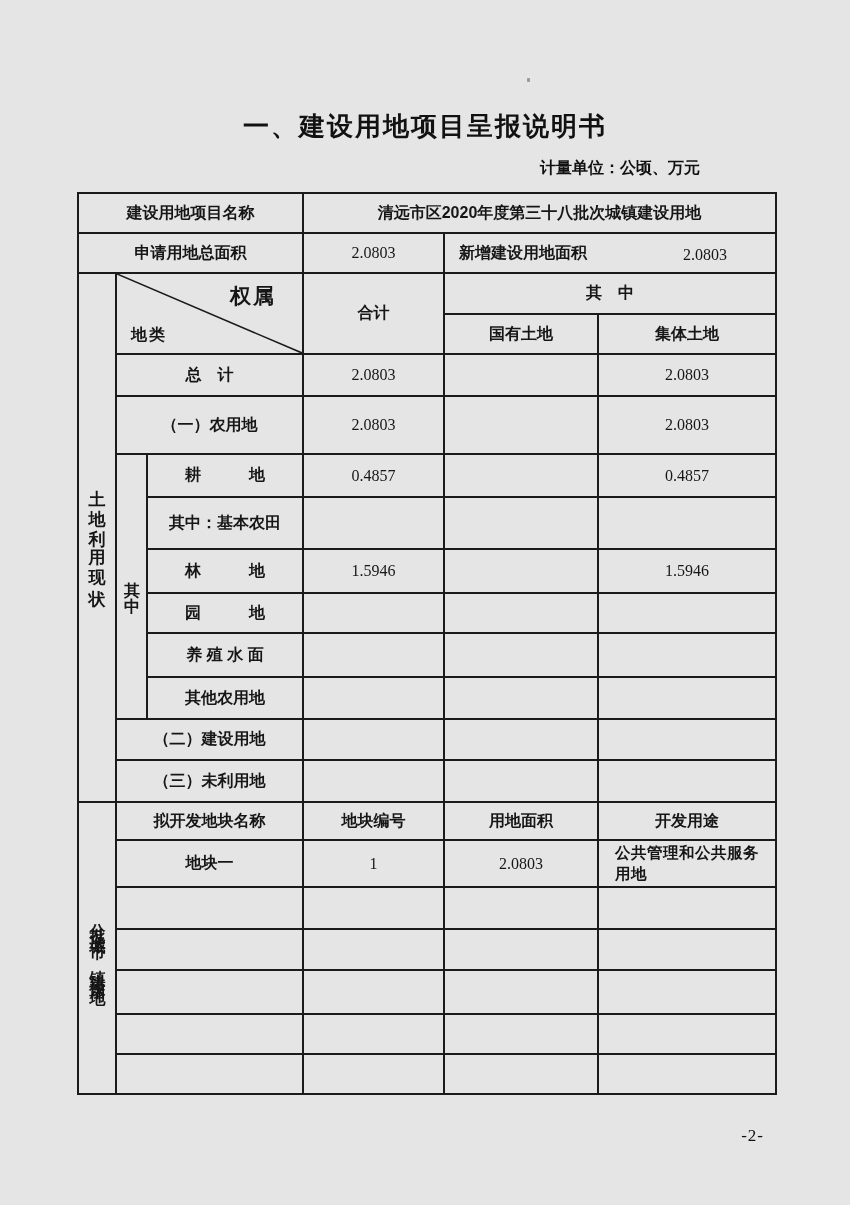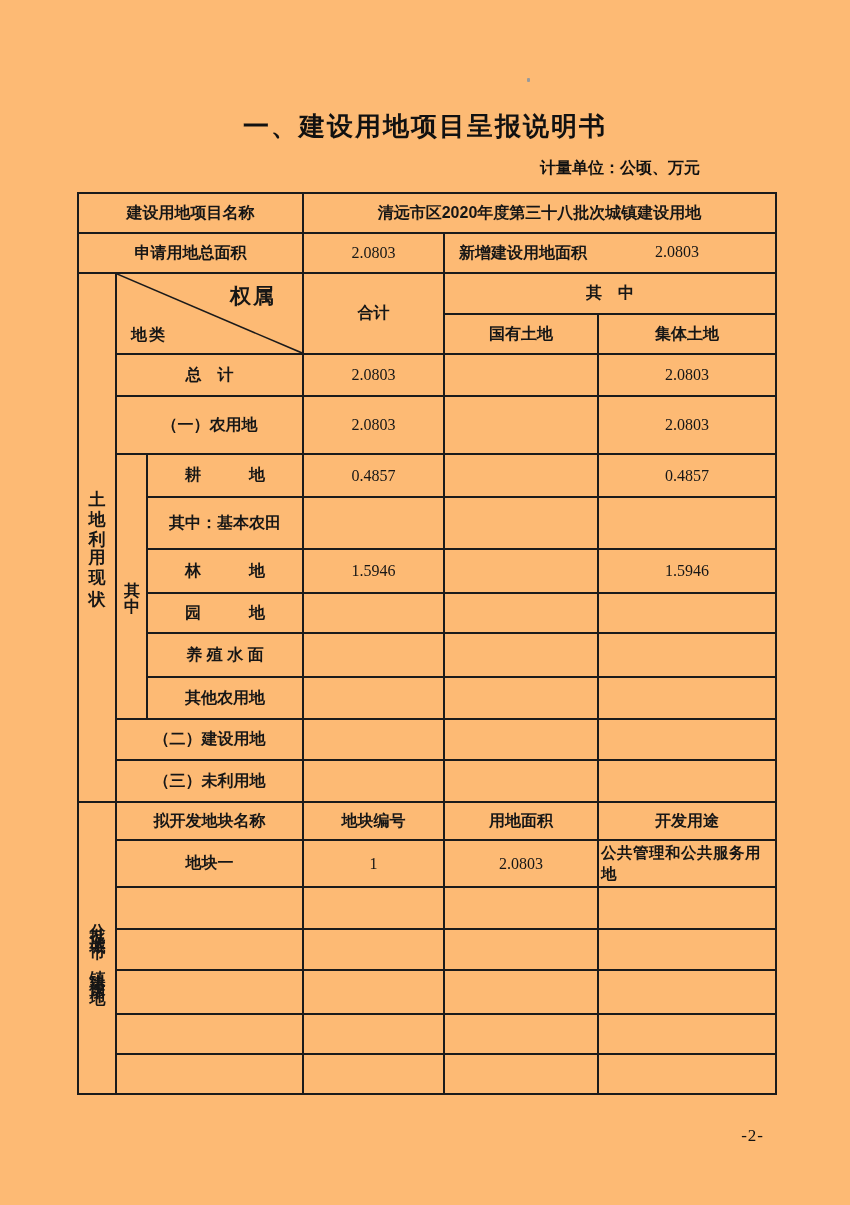--- a/index.html
+++ b/index.html
@@ -1,20 +1,20 @@
 <!DOCTYPE html>
 <html><head>
 <meta charset="utf-8">
 <style>
   * { box-sizing: border-box; margin: 0; padding: 0; }
   html, body { width: 850px; background: #ffffff; }
   body { font-family: "Liberation Sans", sans-serif; color: #161616; }
   .page {
     position: relative; width: 850px; height: 1205px;
-    background: #fdba74; overflow: hidden;
+    background: #e5e5e5; overflow: hidden;
   }
   .doc-title {
     position: absolute; top: 109px; left: 0; width: 850px;
     text-align: center; font-size: 26px; font-weight: bold;
     letter-spacing: 2px; color: #111;
   }
   .unit-note {
     position: absolute; top: 158px; right: 150px;
     font-size: 16px; font-weight: bold; color: #111;
   }
@@ -41,24 +41,24 @@
     font-weight: bold; white-space: nowrap;
   }
   .vert-land { font-size: 17px; letter-spacing: 20px; }
   .vert-among { font-size: 16px; letter-spacing: 16px; }
   .vert-plots { font-size: 16px; letter-spacing: 5px; }
   .diag-cell { position: relative; }
   .diag-cell svg { position: absolute; top: 0; left: 0; width: 100%; height: 100%; display: block; }
   .diag-tr { position: absolute; top: 8px; right: 26px; font-size: 21px; font-weight: bold; letter-spacing: 2px; }
   .diag-bl { position: absolute; bottom: 7px; left: 14px; font-size: 16px; font-weight: bold; letter-spacing: 2px; }
   .split-cell {
-    display: flex; align-items: flex-start; justify-content: space-between;
-    padding-left: 14px; padding-right: 76px; height: 100%;
-  }
-  .purpose { font-size: 15.5px; font-weight: bold; text-align: left; padding: 0 2px; letter-spacing: 0.5px; }
+    display: flex; align-items: flex-end; justify-content: space-between;
+    padding-left: 14px; padding-right: 48px; height: 100%;
+  }
+  .purpose { font-size: 15.5px; font-weight: bold; text-align: left; padding: 0 16px; letter-spacing: 0.5px; }
   .page-num {
     position: absolute; top: 1126px; right: 86px;
     font-family: "Liberation Serif", serif; font-size: 17px; color: #111;
     letter-spacing: 1px;
   }
 </style>
 </head>
 <body>
 
 <div class="page">

